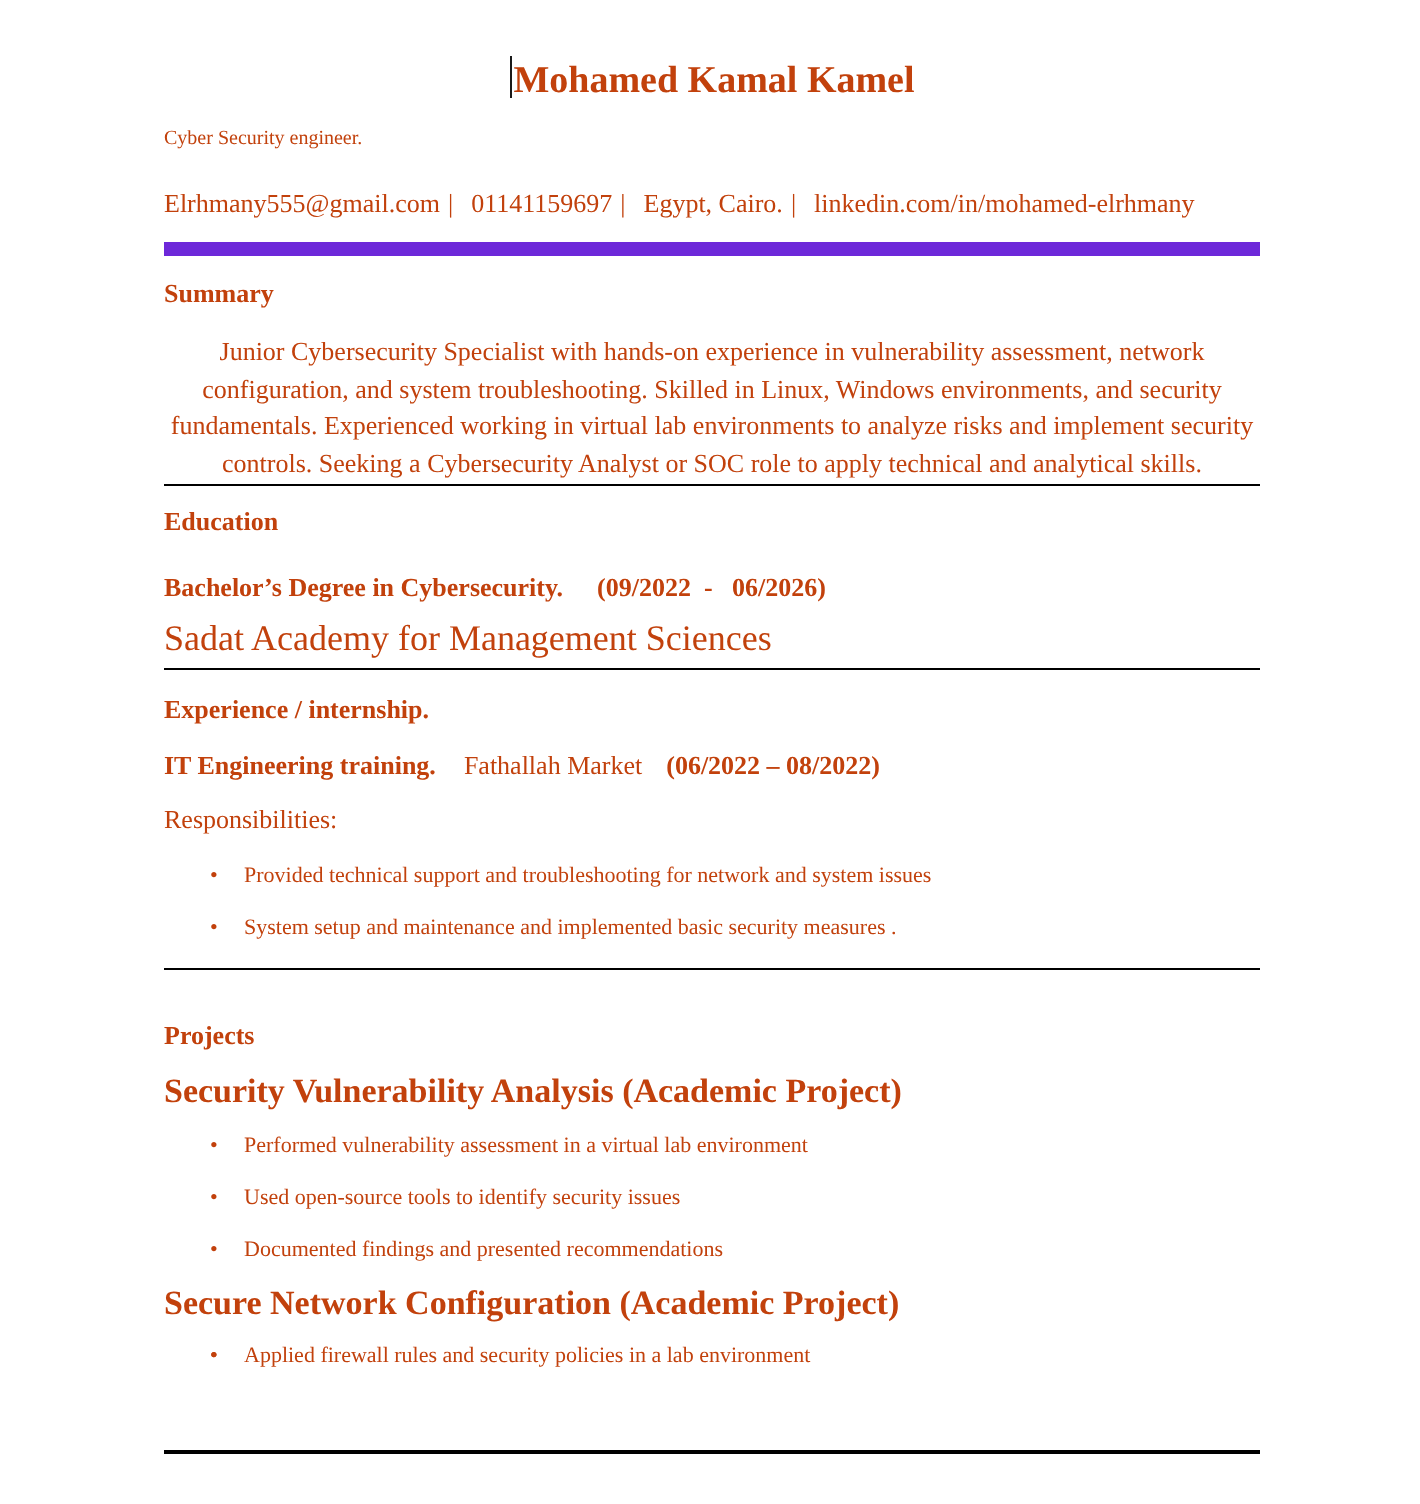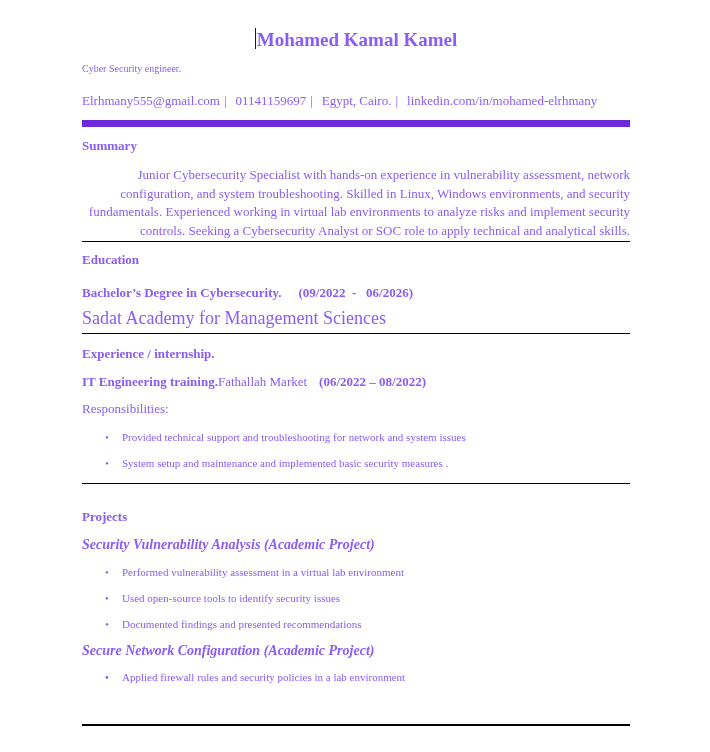--- a/index.html
+++ b/index.html
@@ -2,21 +2,21 @@
 <html><head>
 <meta charset="utf-8">
 <style>
   * { margin: 0; padding: 0; box-sizing: border-box; }
   html, body { background: #ffffff; }
   .page {
     position: relative;
     width: 710px;
     height: 752px;
     background: #ffffff;
-    color: #8b5cf6;
+    color: #c2410c;
     font-family: "Liberation Serif", "DejaVu Serif", serif;
     padding: 28px 80px 0 82px;
     overflow: hidden;
   }
   
   .doc-title {
     text-align: center;
     font-size: 19px;
     font-weight: bold;
     line-height: 20px;
@@ -49,56 +49,56 @@
   h2.sec-heading {
     font-size: 13px;
     font-weight: bold;
     line-height: 14px;
   }
   .h-summary    { margin-top: 12px; }
   .summary-body {
     font-size: 13px;
     line-height: 18.5px;
     margin-top: 13px;
-    text-align: right;
+    text-align: center;
   }
   hr.rule {
     border: none;
     border-top: 1px solid #000;
     height: 0;
   }
   .rule-summary    { margin-top: 1px; }
   .h-education     { margin-top: 11px; }
   .degree-line     { font-size: 13px; font-weight: bold; line-height: 14px; margin-top: 19px; }
   .degree-line .dates { margin-left: 17px; white-space: pre; }
   .school-line     { font-size: 18px; line-height: 14px; margin-top: 11px; }
   .rule-education  { margin-top: 8px; }
   .h-experience    { margin-top: 13px; }
   .job-line        { font-size: 13px; line-height: 14px; margin-top: 14px; }
   .job-line .job-title { font-weight: bold; }
-  .job-line .company   { }
+  .job-line .company   { margin-left: 14px; }
   .job-line .dates     { font-weight: bold; margin-left: 12px; white-space: pre; }
   .resp-line       { font-size: 13px; line-height: 14px; margin-top: 13px; }
   ul.bullets       { list-style: none; margin-top: 15px; }
   ul.bullets li {
     position: relative;
     font-size: 11px;
     line-height: 13px;
     padding-left: 40px;
     margin-bottom: 13px;
   }
   ul.bullets li .dot {
     position: absolute;
     left: 23px;
     top: 0;
     font-size: 11px;
   }
   .rule-experience { margin-top: 2px; }
   .h-projects      { margin-top: 26px; }
-  .project-title   { font-size: 14px; font-weight: bold; line-height: 14px; font-style: italic; }
+  .project-title   { font-size: 17px; font-weight: bold; line-height: 14px; }
   .pt-1            { margin-top: 14px; }
   ul.proj-bullets-1 { margin-top: 14px; }
   .pt-2            { margin-top: 13px; }
   ul.proj-bullets-2 { margin-top: 13px; }
   hr.rule-bottom {
     border: none;
     border-top: 2px solid #000;
     height: 0;
     margin-top: 40px;
   }

